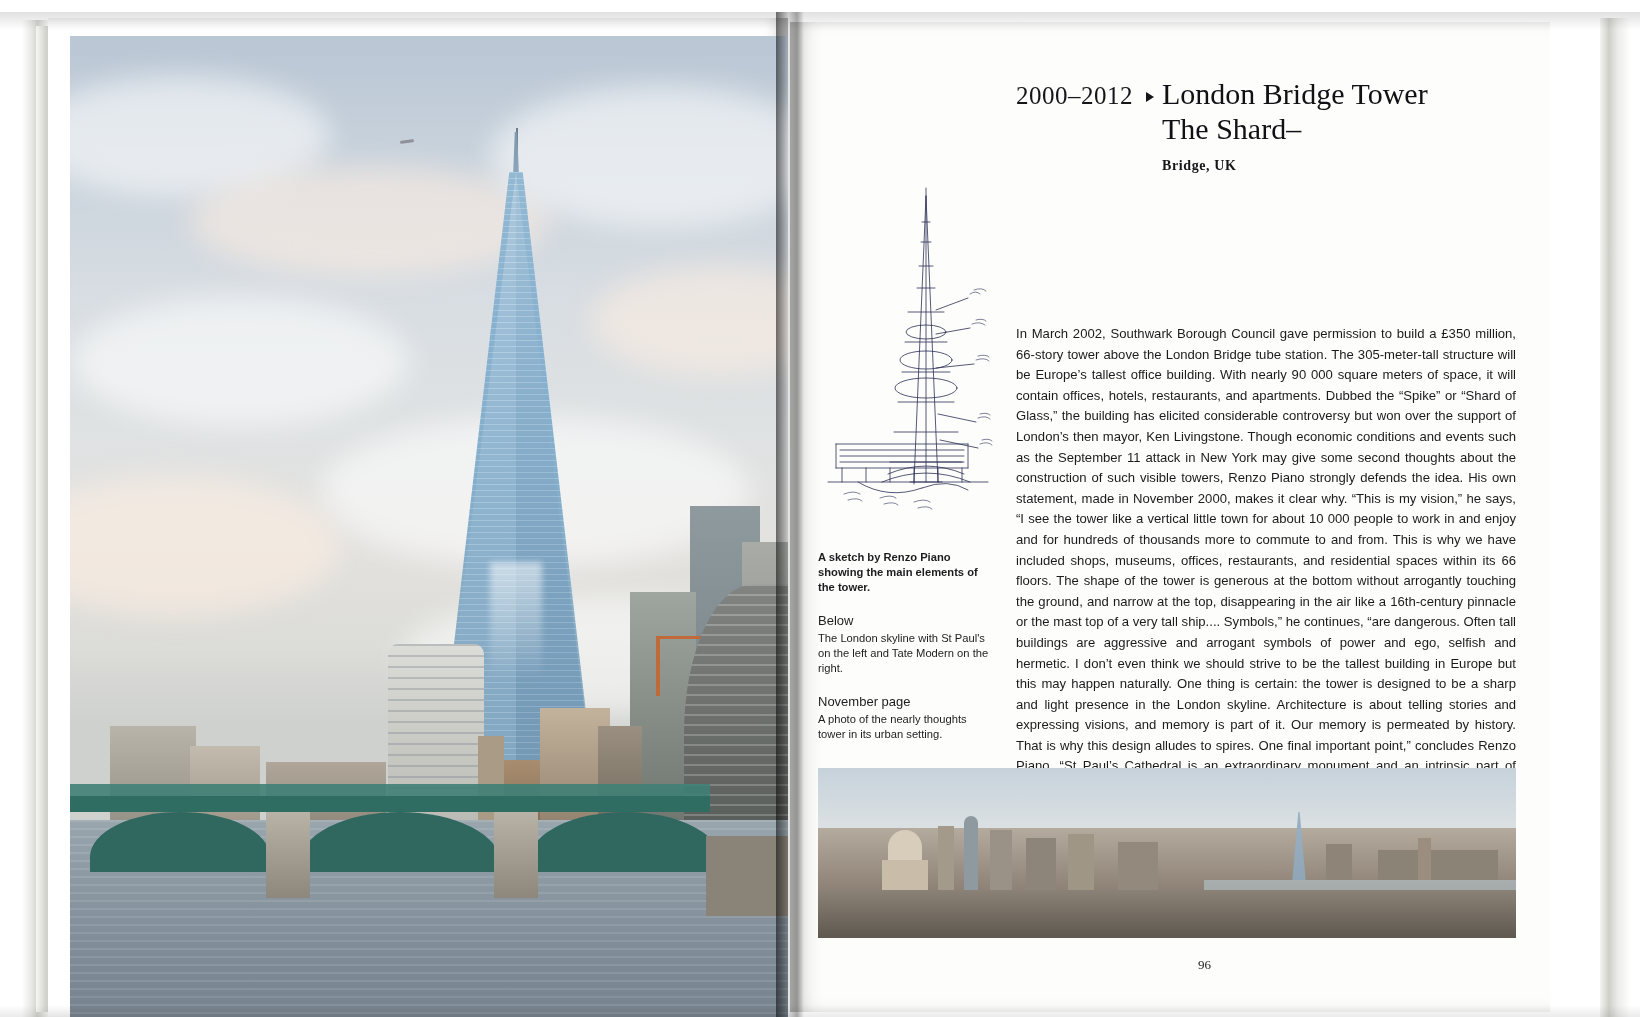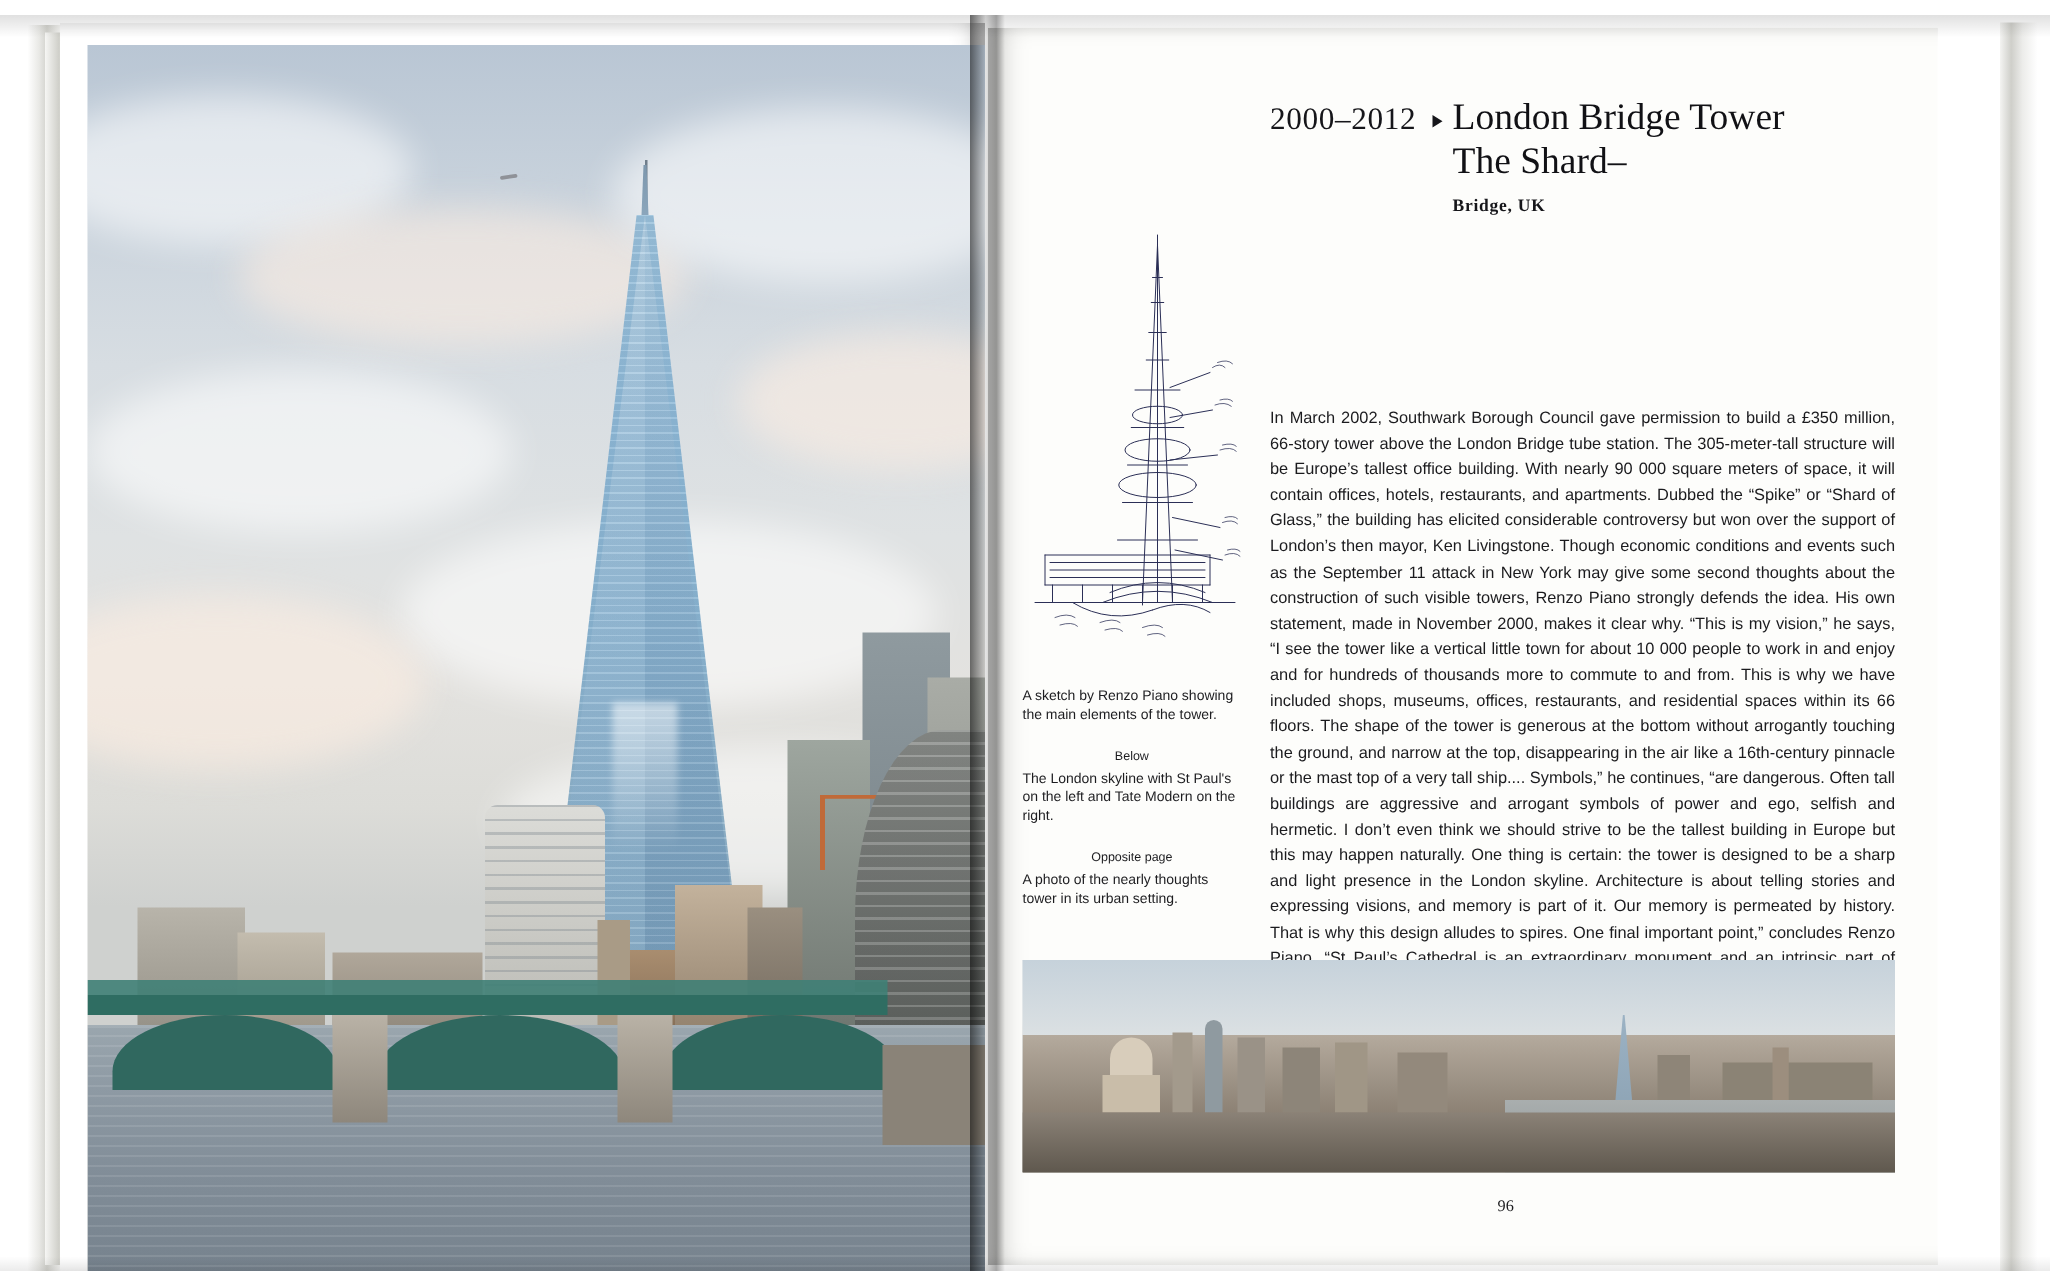--- a/index.html
+++ b/index.html
@@ -264,22 +264,22 @@
   }
   .caption-col {
     position: absolute;
     left: 0px; top: 498px;
     width: 175px;
     font-family: "Liberation Sans", sans-serif;
     font-size: 11.2px;
     line-height: 15px;
     color: #1d1d20;
   }
-  .cap-b { font-weight: normal; margin: 0 0 18px 0; }
-  .cap-lbl { margin: 0 0 3px 0; font-size: 10px; text-align: center; }
+  .cap-b { font-weight: bold; margin: 0 0 18px 0; }
+  .cap-lbl { margin: 0 0 3px 0; font-size: 13px; }
   .cap-txt { font-weight: normal; margin: 0 0 18px 0; }
 
   .body-col {
     position: absolute;
     left: 198px; top: 272px;
     width: 500px;
     font-family: "Liberation Sans", sans-serif;
     font-size: 13.1px;
     line-height: 20.6px;
     color: #1b1b1e;
@@ -447,21 +447,21 @@
             <path d="M62 316 q11 -4 16 0 M66 322 q10 -3 14 1"></path>
             <path d="M96 320 q11 -4 16 0 M100 326 q10 -3 14 1"></path>
           </g>
         </svg>
       </div>
 
       <div class="caption-col">
         <p class="cap-b">A sketch by Renzo Piano showing the main elements of the tower.</p>
         <p class="cap-lbl">Below</p>
         <p class="cap-txt">The London skyline with St Paul's on the left and Tate Modern on the right.</p>
-        <p class="cap-lbl">Opposite page</p>
+        <p class="cap-lbl">November page</p>
         <p class="cap-txt">A photo of the nearly thoughts tower in its urban setting.</p>
       </div>
 
       <div class="body-col">In March 2002, Southwark Borough Council gave permission to build a £350 million, 66-story tower above the London Bridge tube station. The 305-meter-tall structure will be Europe’s tallest office building. With nearly 90 000 square meters of space, it will contain offices, hotels, restaurants, and apartments. Dubbed the “Spike” or “Shard of Glass,” the building has elicited considerable controversy but won over the support of London’s then mayor, Ken Livingstone. Though economic conditions and events such as the September 11 attack in New York may give some second thoughts about the construction of such visible towers, Renzo Piano strongly defends the idea. His own statement, made in November 2000, makes it clear why. “This is my vision,” he says, “I see the tower like a vertical little town for about 10 000 people to work in and enjoy and for hundreds of thousands more to commute to and from. This is why we have included shops, museums, offices, restaurants, and residential spaces within its 66 floors. The shape of the tower is generous at the bottom without arrogantly touching the ground, and narrow at the top, disappearing in the air like a 16th-century pinnacle or the mast top of a very tall ship.... Symbols,” he continues, “are dangerous. Often tall buildings are aggressive and arrogant symbols of power and ego, selfish and hermetic. I don’t even think we should strive to be the tallest building in Europe but this may happen naturally. One thing is certain: the tower is designed to be a sharp and light presence in the London skyline. Architecture is about telling stories and expressing visions, and memory is part of it. Our memory is permeated by history. That is why this design alludes to spires. One final important point,” concludes Renzo Piano, “St Paul’s Cathedral is an extraordinary monument and an intrinsic part of London’s heritage. I believe that the new tower will not disturb its stateliness. They are breathing the same air, sharing the same atmosphere; they are nurtured at the same source.”</div>
 
       <div class="pano">
         <div class="pano-sky"></div>
         <div class="pano-city"></div>
         <div class="dome"></div>
         <div class="dome-base"></div>

